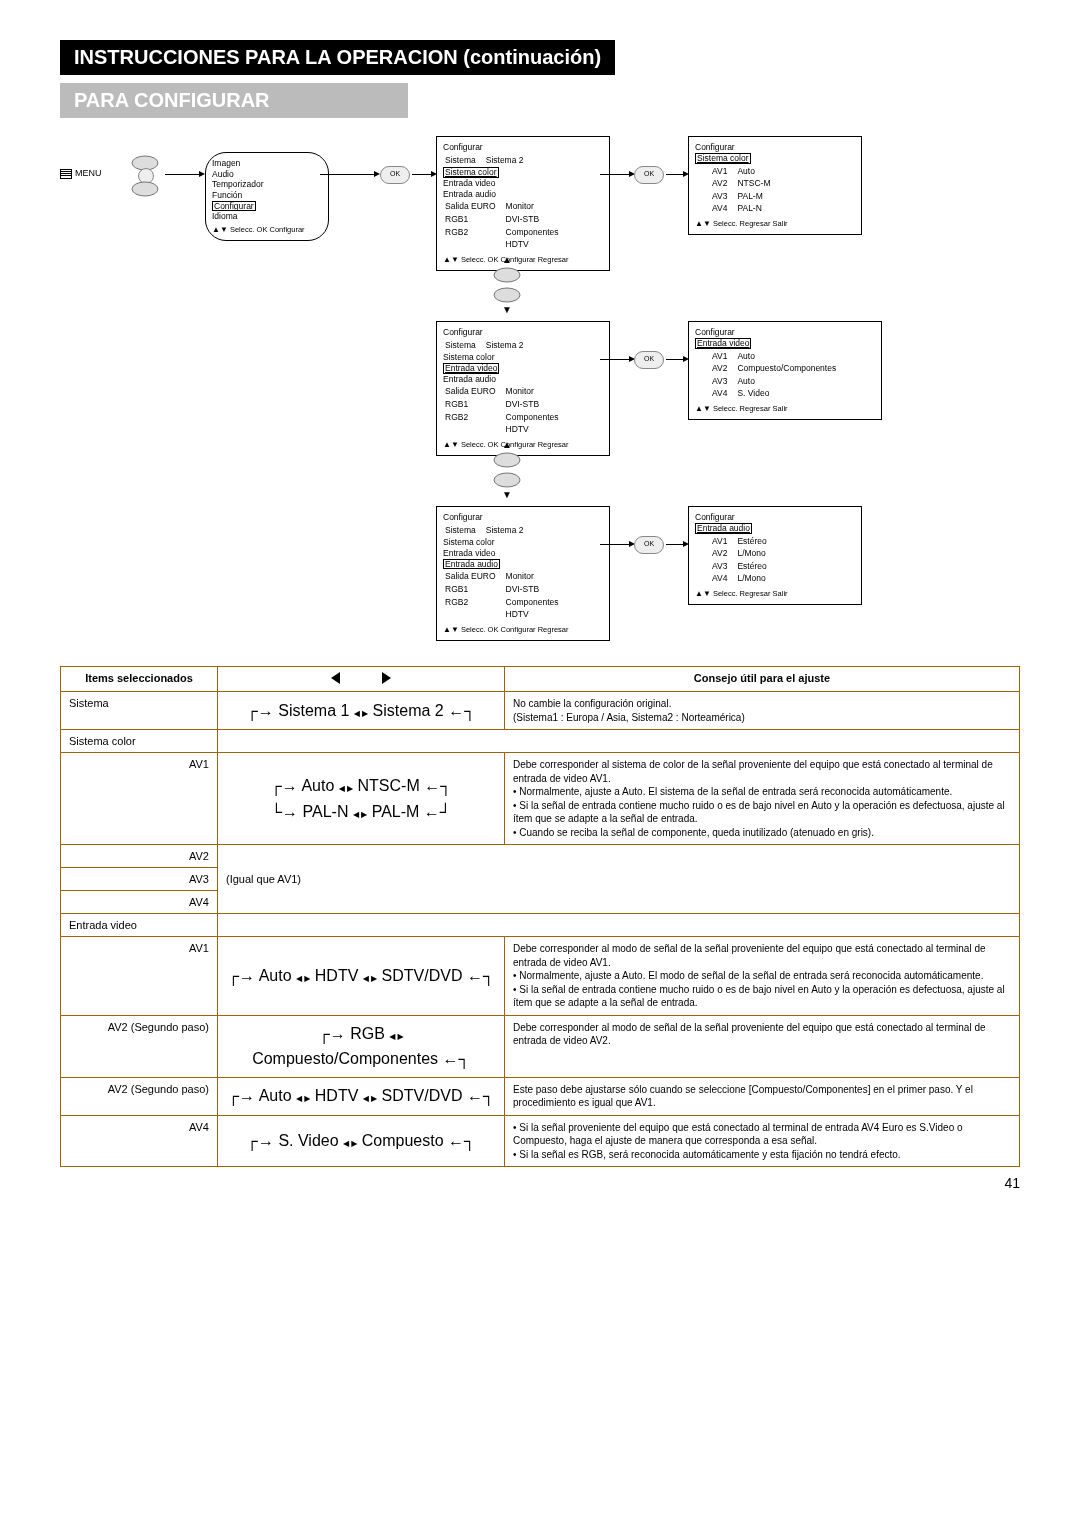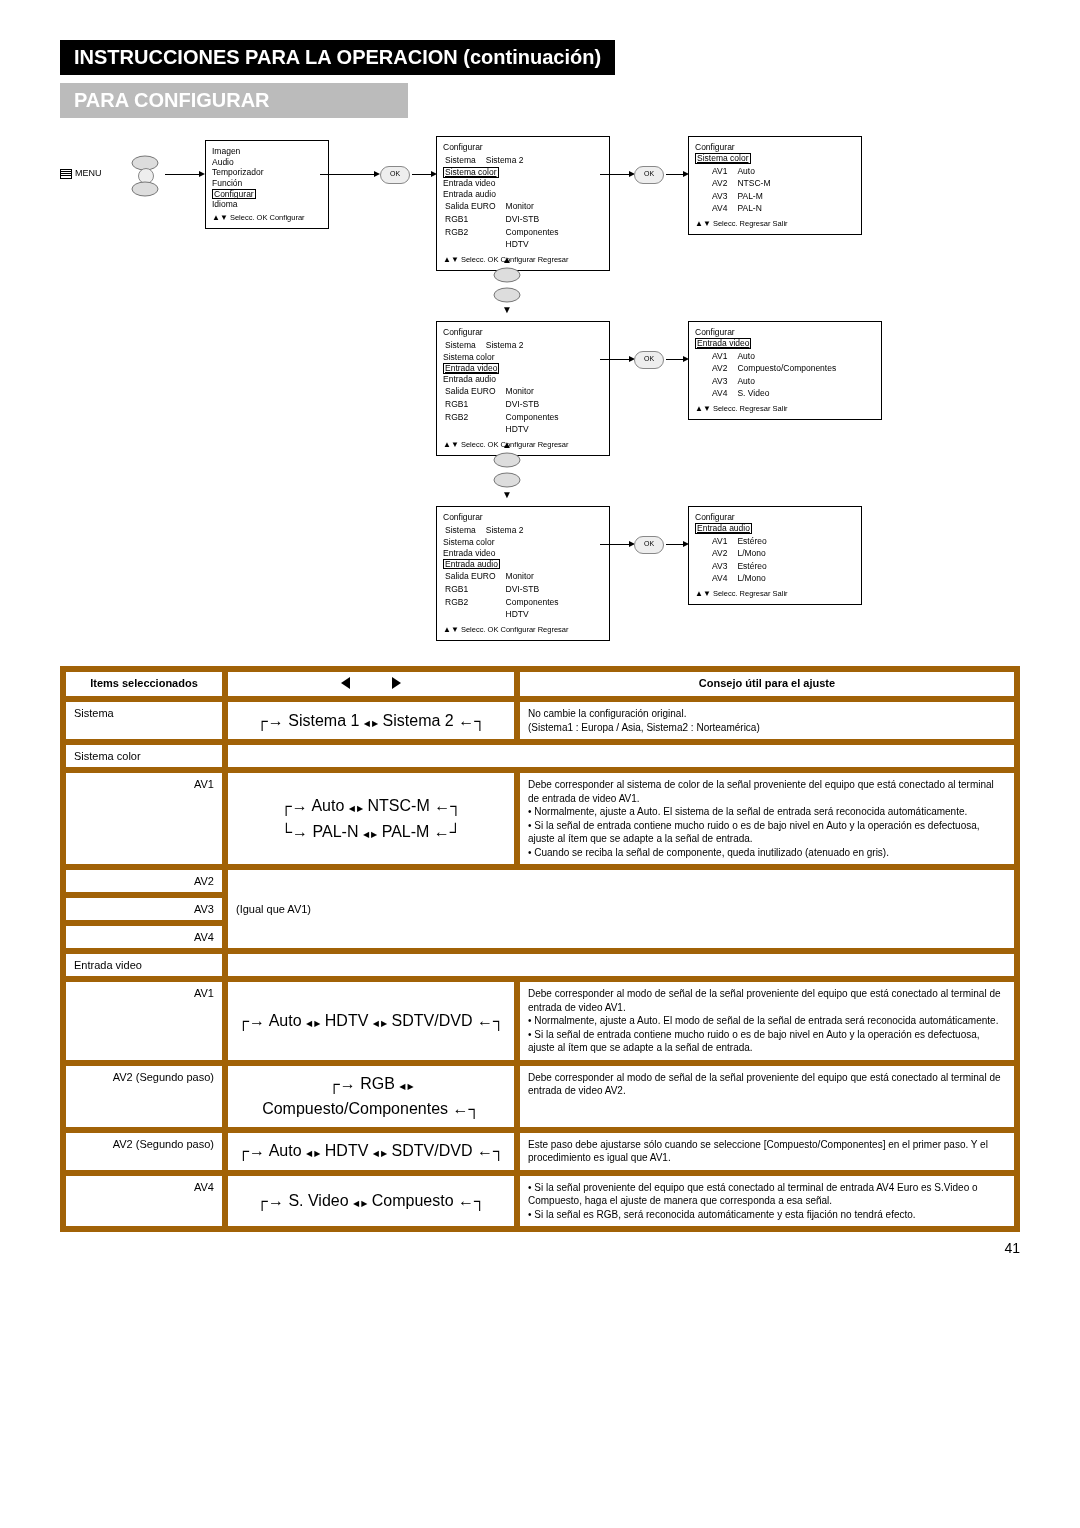--- a/index.html
+++ b/index.html
@@ -57,21 +57,21 @@
   }
   .arrow-h { position:absolute; height:1px; background:#000; }
   .arrow-h::after { content:''; position:absolute; right:-5px; top:-3px; border-left:6px solid #000; border-top:3.5px solid transparent; border-bottom:3.5px solid transparent;}
   .foot { font-size:7.5px; margin-top:3px; }
   table.settings {
     border-collapse: collapse;
     width: 100%;
     margin-top: 10px;
   }
   table.settings th, table.settings td {
-    border: 6px solid #a16207;
+    border: 1px solid #a16207;
     padding: 5px 8px;
     font-size: 11px;
     vertical-align: top;
     text-align: left;
   }
   table.settings th { font-weight: bold; text-align:center; }
   table.settings td.item { width: 140px; }
   table.settings td.center { text-align:center; width:270px; vertical-align:middle;}
   table.settings td.advice { font-size:10px; line-height:1.35;}
   .tri-l, .tri-r { display:inline-block; width:0; height:0; border-top:6px solid transparent; border-bottom:6px solid transparent;}
@@ -107,21 +107,21 @@
   </div>
   <div style="position:absolute; left:78px; top:32px; width:14px; height:14px; border:1px solid #888; border-radius:50%; background:#eee;"></div>
   <div class="nav-ellipse" style="left:70px; top:44px;">
     <svg viewBox="0 0 30 18">
         <ellipse cx="15" cy="9" rx="13" ry="7" fill="#ddd" stroke="#777"></ellipse>
       </svg>
   </div>
 
   <div class="arrow-h" style="left:105px; top:38px; width:35px;"></div>
 
-  <div class="box" style="left:145px; top:4px; width:110px;">
+  <div class="box" style="left:145px; top:16px; width:110px;border-radius:21px;">
     <div>Imagen</div>
     <div>Audio</div>
     <div>Temporizador</div>
     <div>Función</div>
     <div><span class="underline">Configurar</span></div>
     <div>Idioma</div>
     <div class="foot"><span class="small-arr">▲▼</span> <span>Selecc.   OK  Configurar</span></div>
   </div>
 
   <div class="arrow-h" style="left:260px; top:38px; width:55px;"></div>

